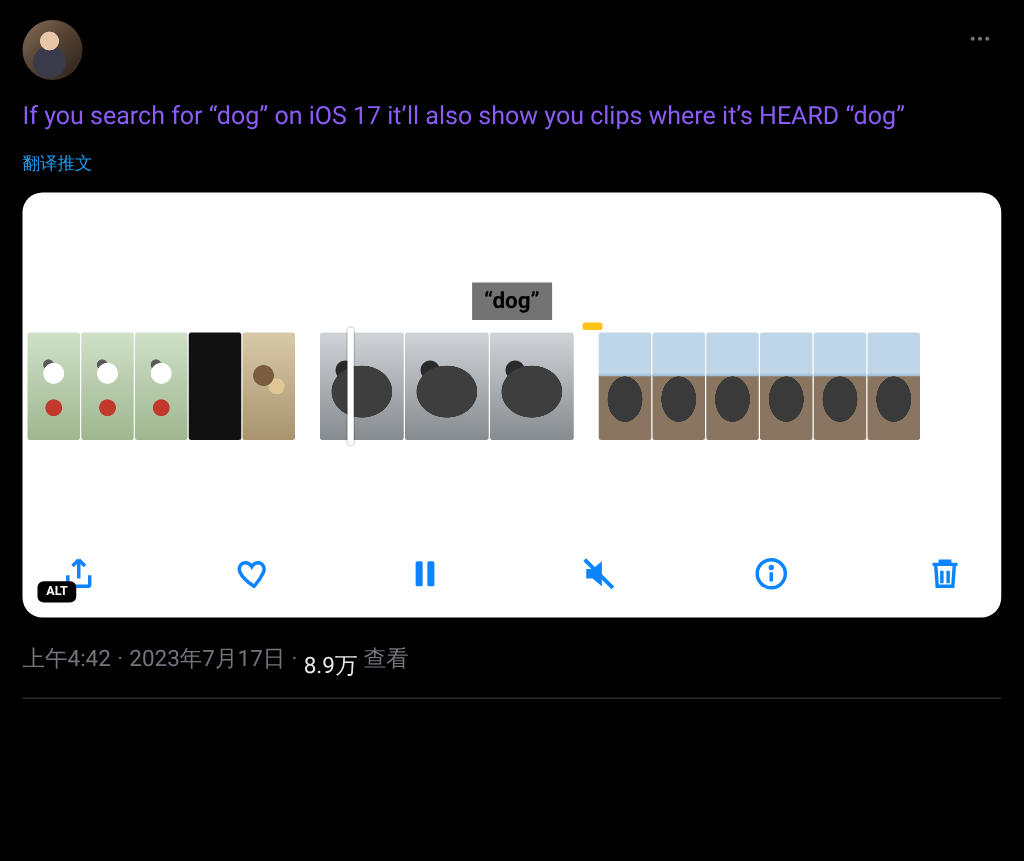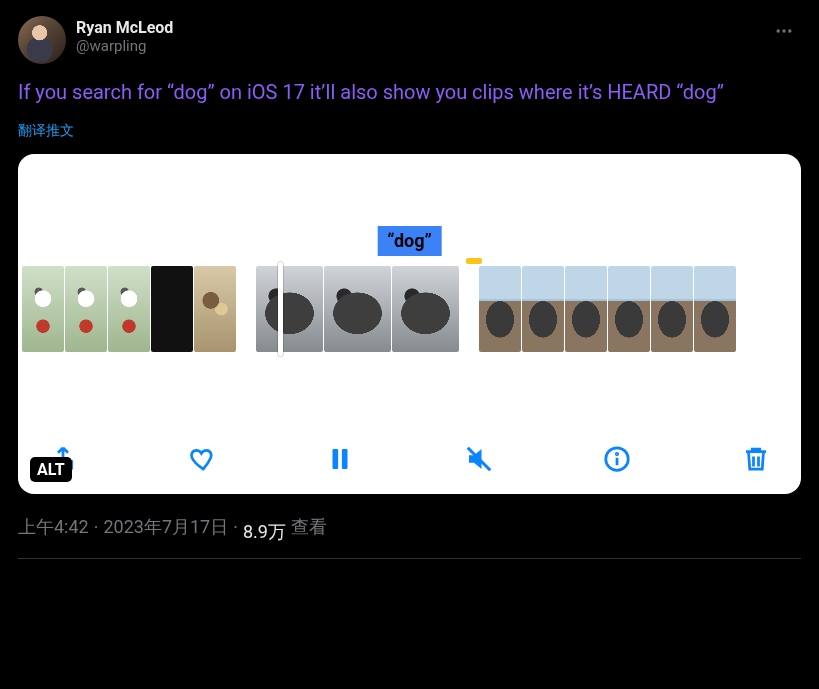--- a/index.html
+++ b/index.html
@@ -33,21 +33,21 @@
 }
 .tweet-text { font-size:20px; line-height:1.4; margin-top:14px; color:#8b5cf6; }
 .translate-link { color:#1d9bf0; font-size:14px; margin-top:16px; display:inline-block; cursor:pointer;}
 .card {
   margin-top:14px; background:#fff; border-radius:16px; overflow:hidden;
   height:340px; position:relative; display:flex; flex-direction:column;
 }
 .card-top { height:112px; position:relative; }
 .dog-label{
   position:absolute; left:50%; transform:translateX(-50%); top:72px;
-  background:#3b82f6; color:#000; font-weight:700; font-size:18px;
+  background:#737373; color:#000; font-weight:700; font-size:18px;
   padding:4px 10px 5px; border-radius:0;
 }
 .playhead-flag{
   position:absolute; left:50%; transform:translateX(56px); top:104px;
   width:16px; height:6px; background:#fcc419; border-radius:2px;
 }
 .film-row{ display:flex; gap:20px; padding:0 4px; }
 .clip-group{ display:flex; gap:1px; }
 .thumb{
   height:86px; flex:0 0 auto; border-radius:2px;
@@ -90,43 +90,39 @@
 }
 .toolbar{
   margin-top:auto; display:flex; justify-content:space-between; align-items:center;
   padding:14px 28px 18px;
 }
 .tb-btn{ width:34px; height:34px; display:flex; align-items:center; justify-content:center; cursor:pointer;}
 .tb-btn svg{ width:30px; height:30px; stroke:#0b84ff; stroke-width:2.2; fill:none;}
 .tb-btn.pause svg{ fill:#0b84ff; stroke:none;}
 .alt-badge{
   position:absolute; left:12px; bottom:12px; background:#000; color:#fff;
-  font-size:16px; font-weight:700; padding:3px 7px; border-radius:5px;
+  font-size:10px; font-weight:700; padding:3px 7px; border-radius:5px;
 }
 .meta-row{
   margin-top:16px; color:#71767b; font-size:18px;
   display:flex; align-items:center; gap:5px; flex-wrap:wrap;
 }
 .meta-row .views-count{ color:#e7e9ea; font-weight:400;margin-top:10px; }
 .divider{ border:none; border-top:1px solid #2f3336; margin-top:14px;}
 .stats-row{ display:flex; gap:22px; padding:14px 0 0; font-size:15px; color:#71767b;}
 .stats-row .num{ color:#e7e9ea; font-weight:700; margin-right:4px;}
 .stats-item{ cursor:pointer; }
 </style>
 </head>
 <body>
 
 <div class="tweet">
 
   <div class="header">
     <div class="avatar"></div>
-    <div class="name-block">
-      <span class="display-name">Ryan McLeod</span>
-      <span class="handle">@warpling</span>
-    </div>
   </div>
 
   <div class="more-btn">
     <svg viewBox="0 0 24 24" width="20" height="20">
         <g fill="#71767b">
           <circle cx="5" cy="12" r="2"></circle>
           <circle cx="12" cy="12" r="2"></circle>
           <circle cx="19" cy="12" r="2"></circle>
         </g>
       </svg>

